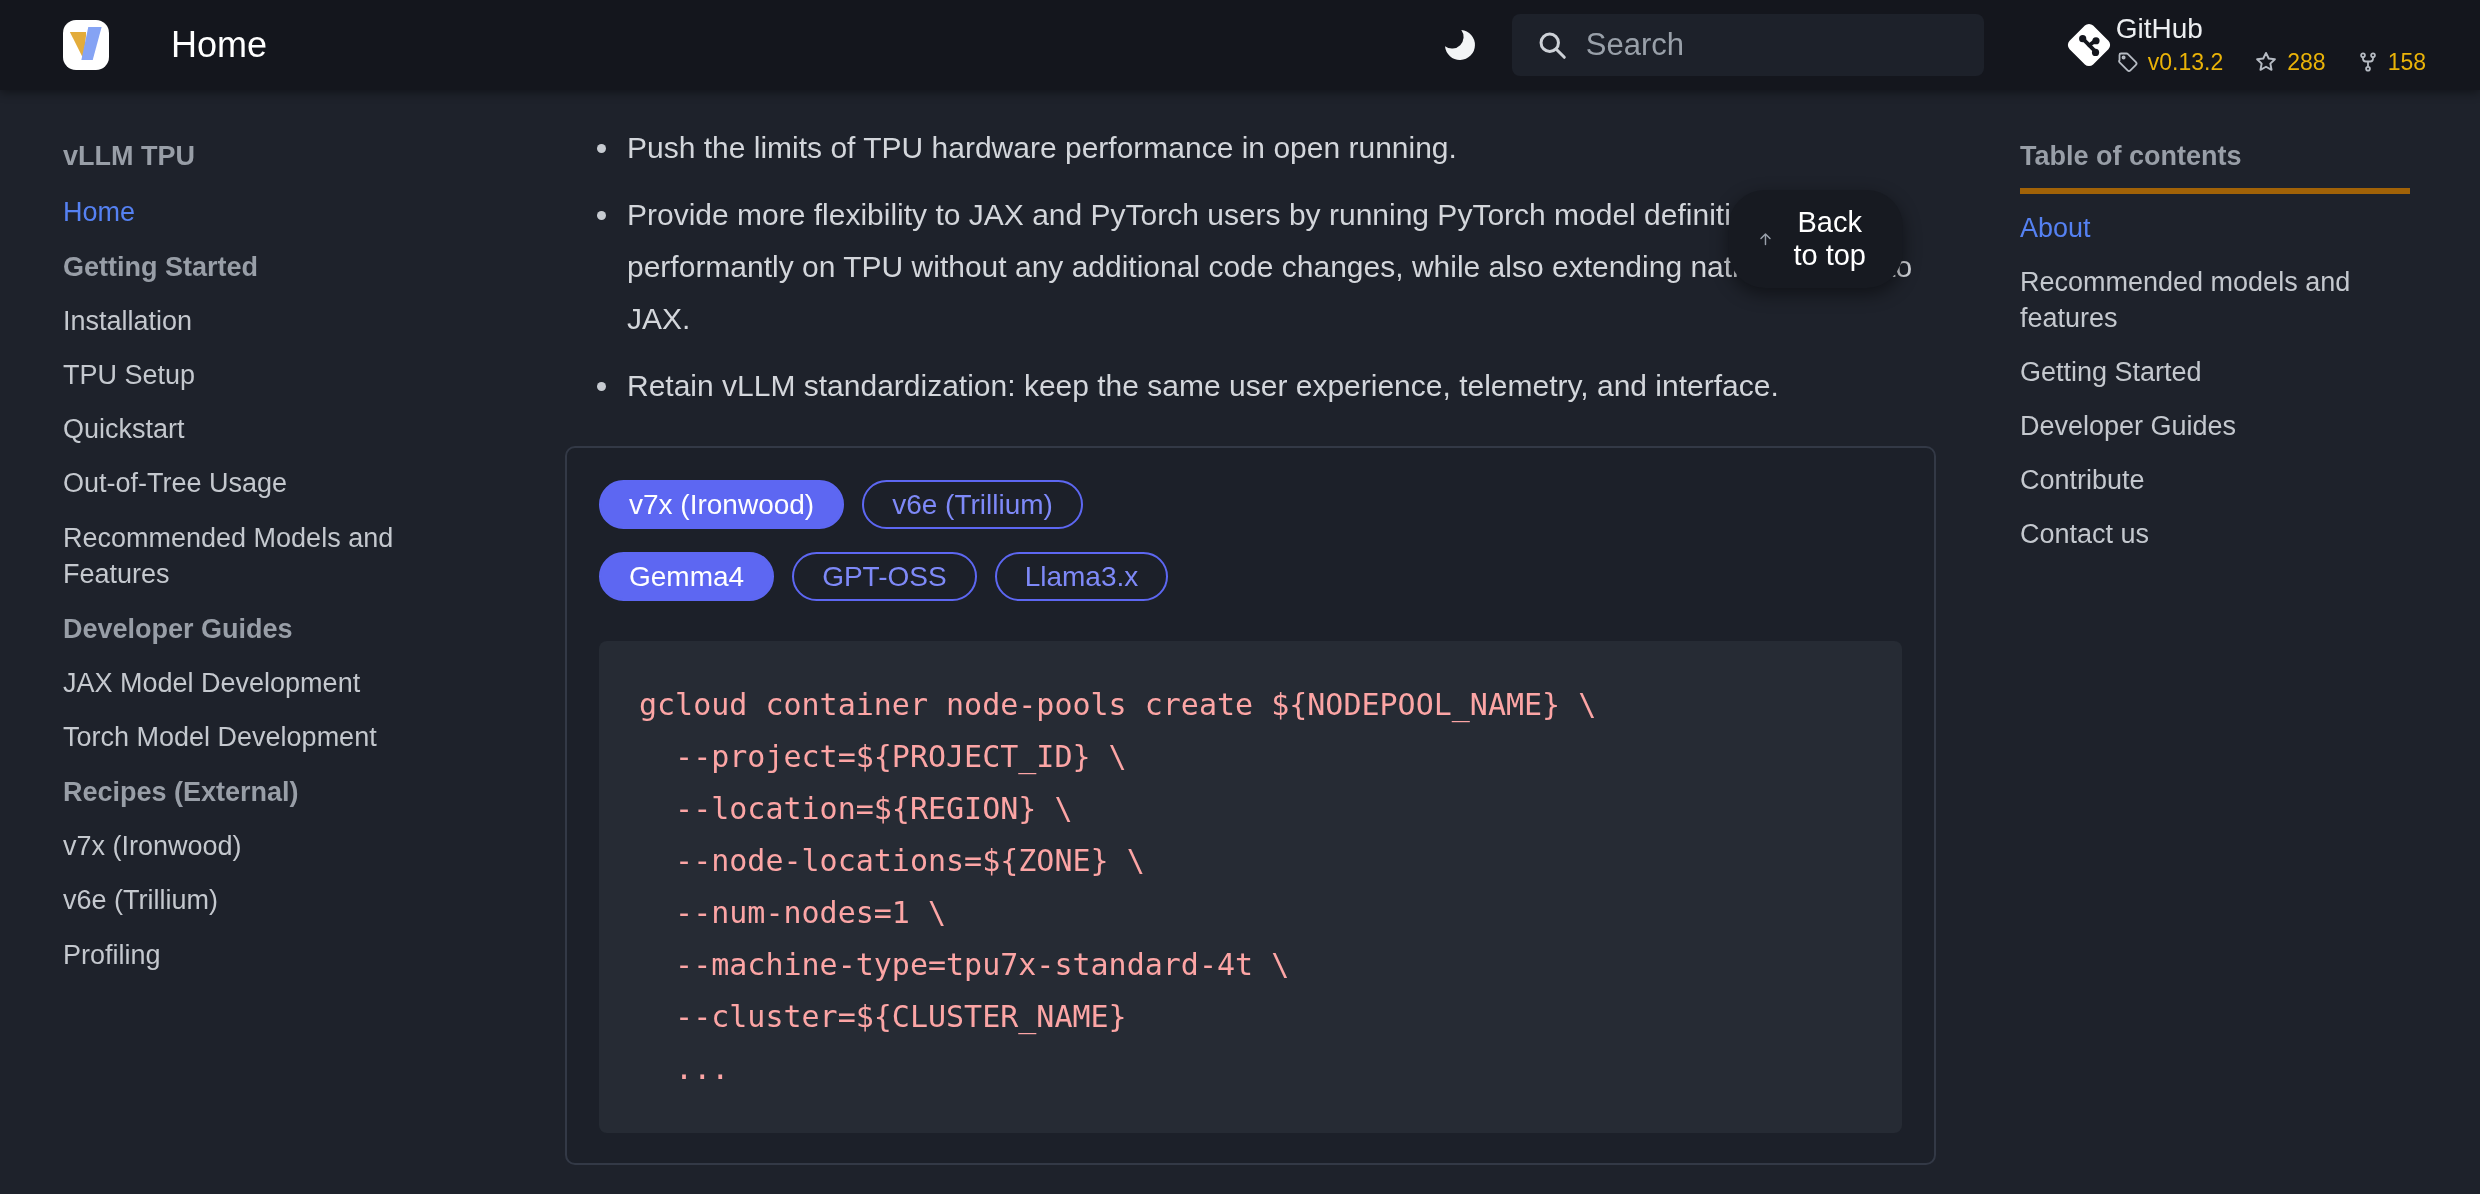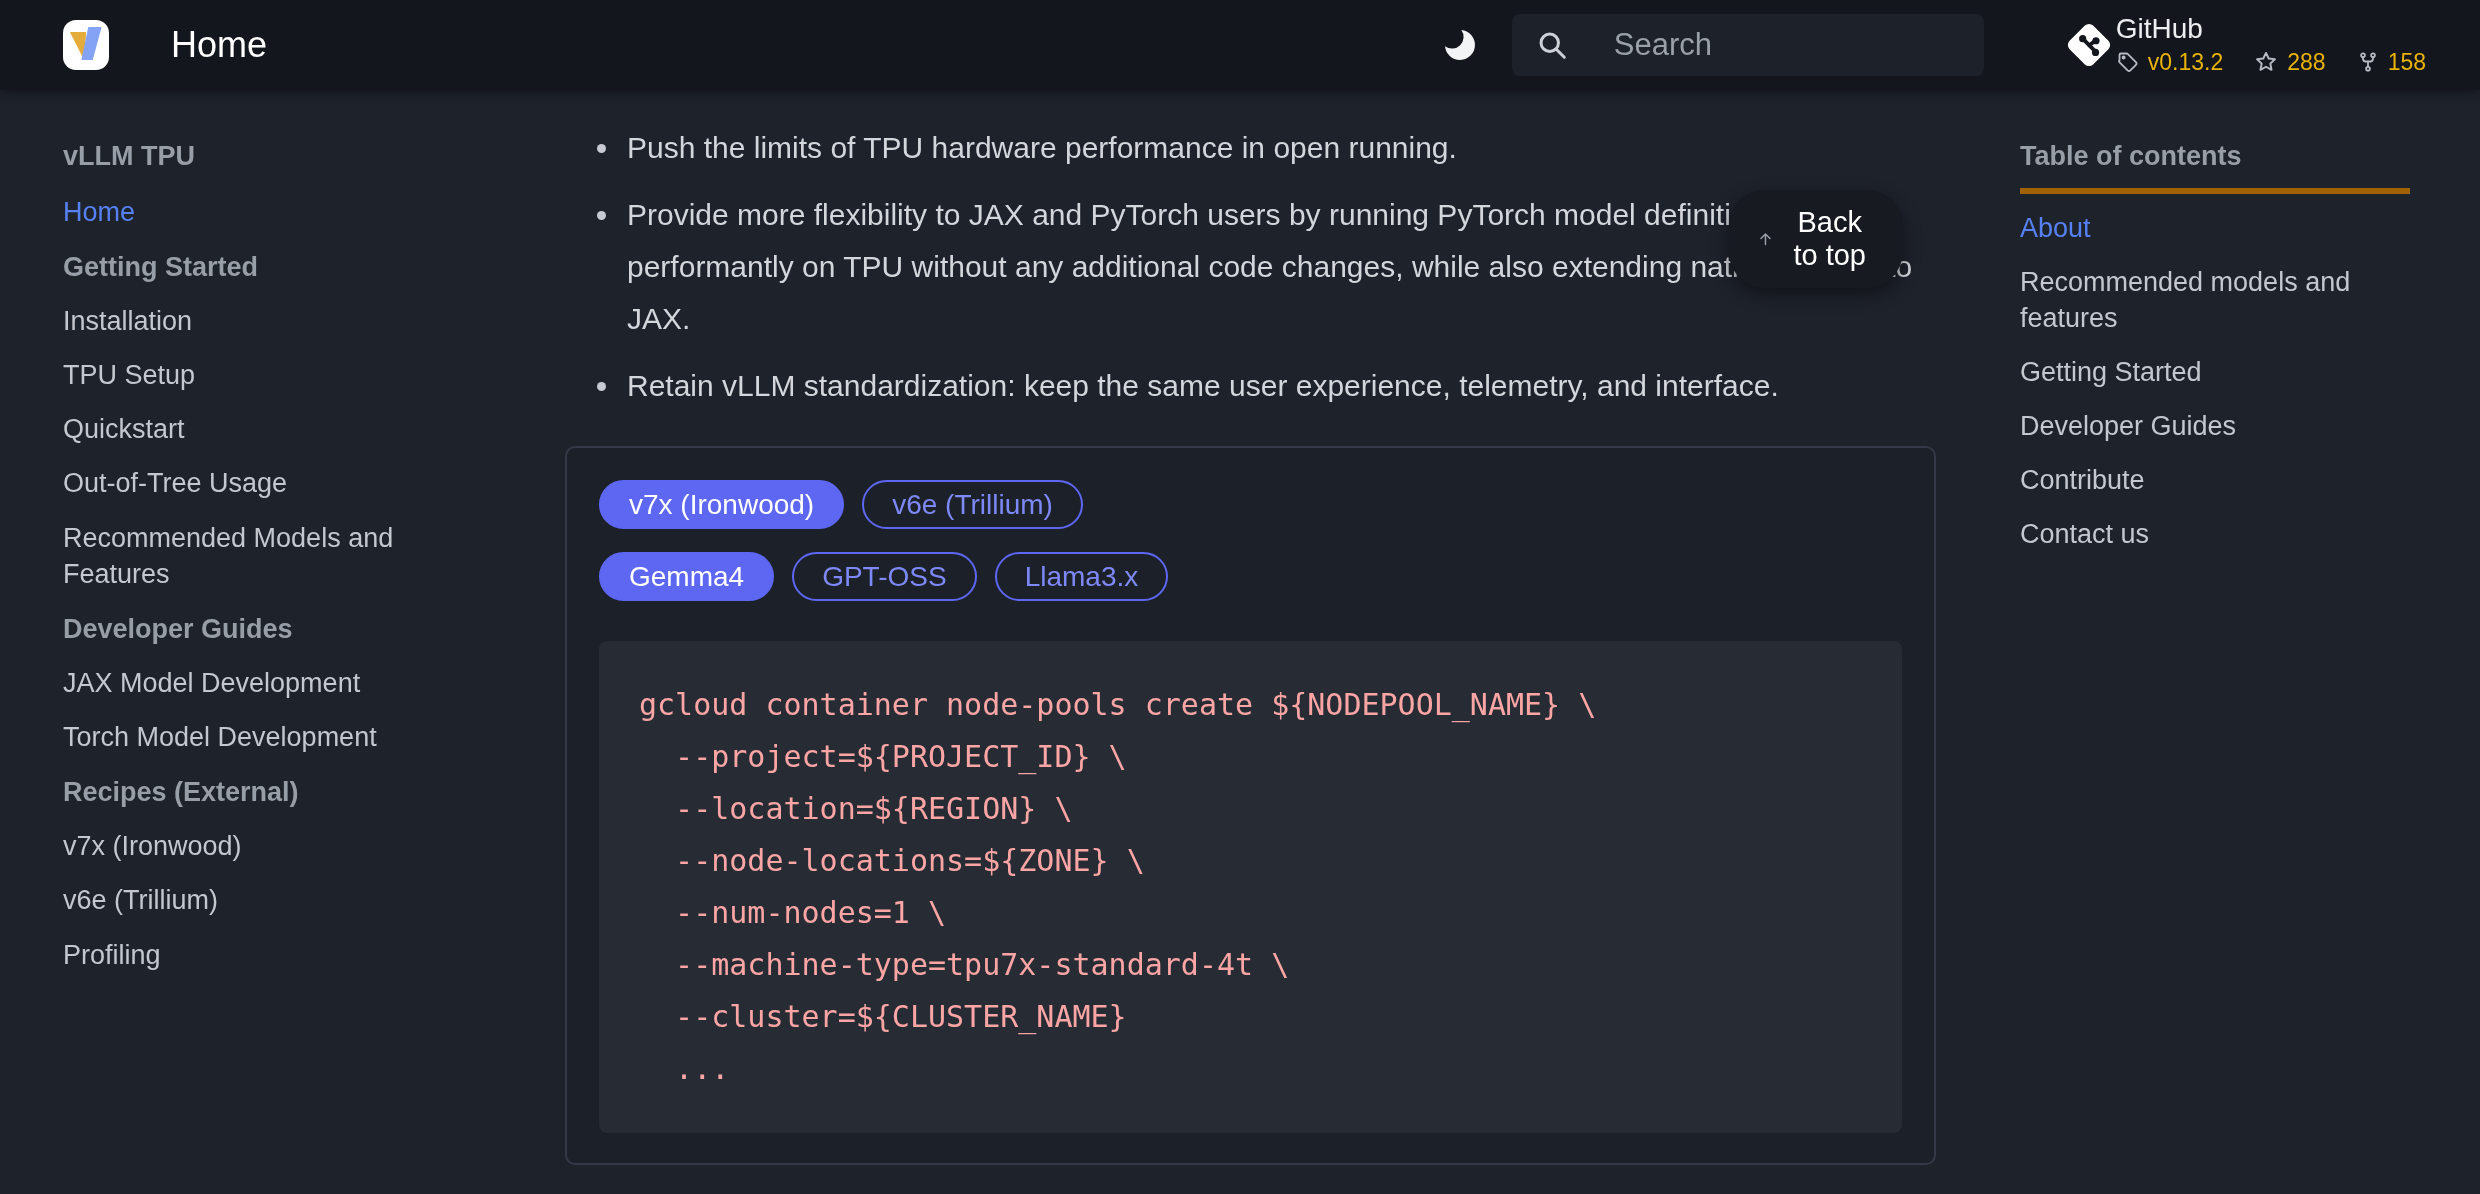--- a/index.html
+++ b/index.html
@@ -25,21 +25,21 @@
   .logo-box{width:46px; height:50px; background:#fff; border-radius:13px; position:relative; overflow:hidden; flex:0 0 auto; display:block;}
   .logo-y{position:absolute; left:15%; top:24%; width:36%; height:54%;
     background:var(--logo-yellow,#e3ac3b); clip-path:polygon(0 0,100% 0,82% 100%);}
   .logo-b{position:absolute; left:40%; top:14%; width:44%; height:66%;
     background:var(--logo-blue,#85a3f4); clip-path:polygon(34% 0,100% 0,56% 100%,0 100%);}
   .header-title{font-size:36px; color:#fff; font-weight:400; margin-left:62px;}
   .header-right{margin-left:auto; display:flex; align-items:center;}
   .icon-btn{background:none; border:none; cursor:pointer; display:flex; align-items:center; justify-content:center; padding:8px;}
   .search-box{
     display:flex; align-items:center; width:472px; height:62px;
-    background:var(--search-bg); border-radius:8px; margin-left:24px;gap:28px;
+    background:var(--search-bg); border-radius:8px; margin-left:24px;
   }
   .search-box svg{margin:0 16px 0 22px; flex:0 0 auto;}
   .search-box input{
     background:transparent; border:none; outline:none; width:100%;
     font-family:"Liberation Sans", sans-serif; font-size:31px; color:#e6e8ec;
   }
   .search-box input::placeholder{color:#99a0a9; opacity:1;}
   .repo{display:flex; align-items:center; margin-left:78px; text-decoration:none; color:inherit;}
   .repo-texts{}
   .repo-name{font-size:28px; color:#eceef1; line-height:32px;}

